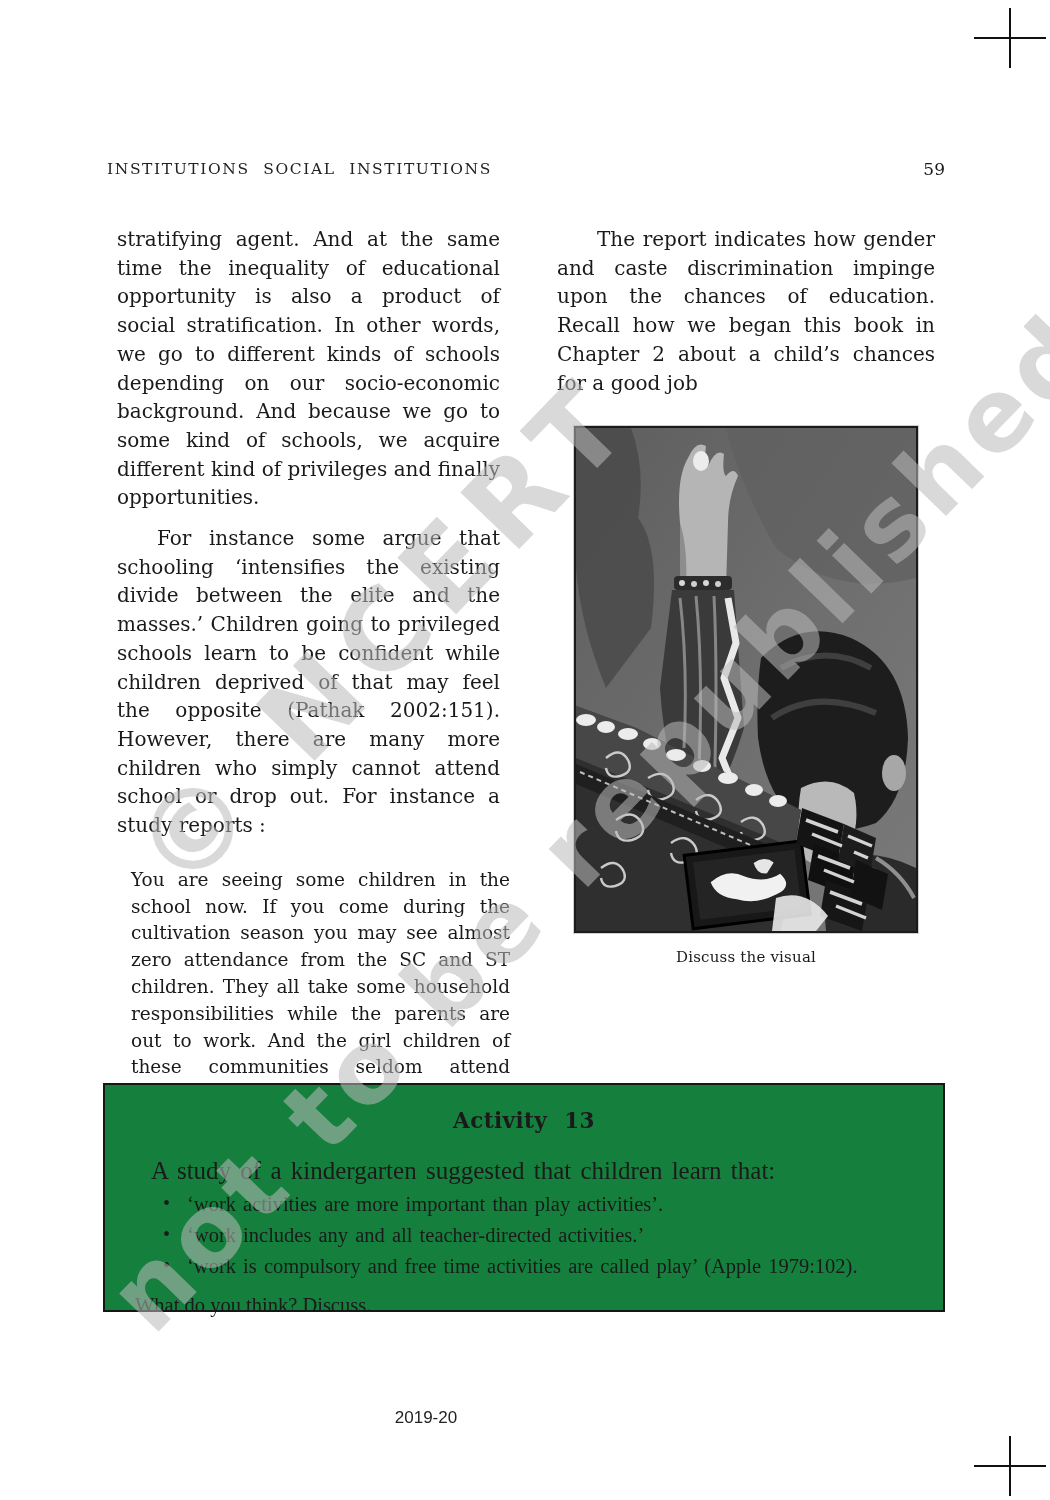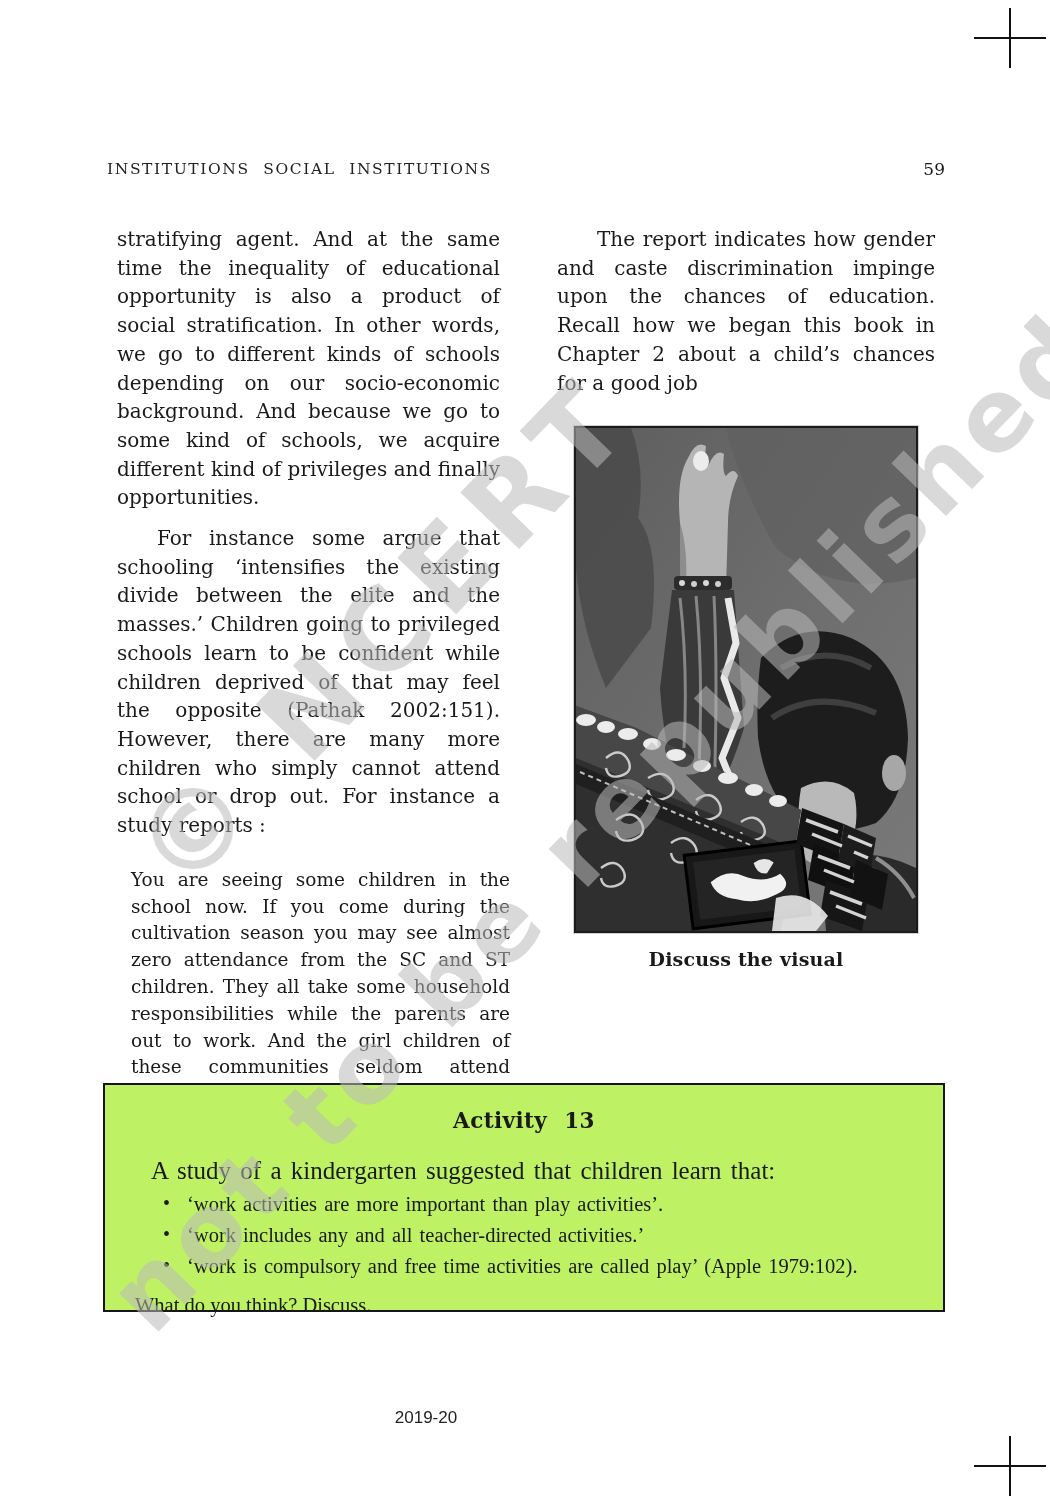--- a/index.html
+++ b/index.html
@@ -42,28 +42,28 @@
   .figure-wrap{margin:29px 0 0 29px;width:340px;}
   .photo-frame{
     width:340px;height:503px;
     border:2px solid #1b1b1b;
     background:#6b6b6b;
     box-shadow:0 0 0 1px #cfcfcf;
   }
   .photo-frame svg{display:block;}
   .figure-caption{
     margin-top:15px;width:344px;text-align:center;
-    font-weight:bold;font-size:19px;letter-spacing:.2px;
+    font-weight:normal;font-size:15px;letter-spacing:.2px;
   }
   .after-figure{margin-top:22px;}
   
   .activity-box{
     position:absolute;left:103px;top:1083px;
     width:842px;height:229px;box-sizing:border-box;
-    background:#bef264;
+    background:#15803d;
     border:2px solid #161616;
     padding:17px 30px 0 30px;
     font-family:"Liberation Serif", serif;
   }
   .activity-title{
     margin:6px 0 0 0;text-align:center;
     font-weight:bold;font-size:21.5px;word-spacing:9px;letter-spacing:.4px;
     font-family:"DejaVu Serif", serif;
   }
   .activity-intro{margin:24px 0 0 16px;font-size:25px;word-spacing:3px;}

